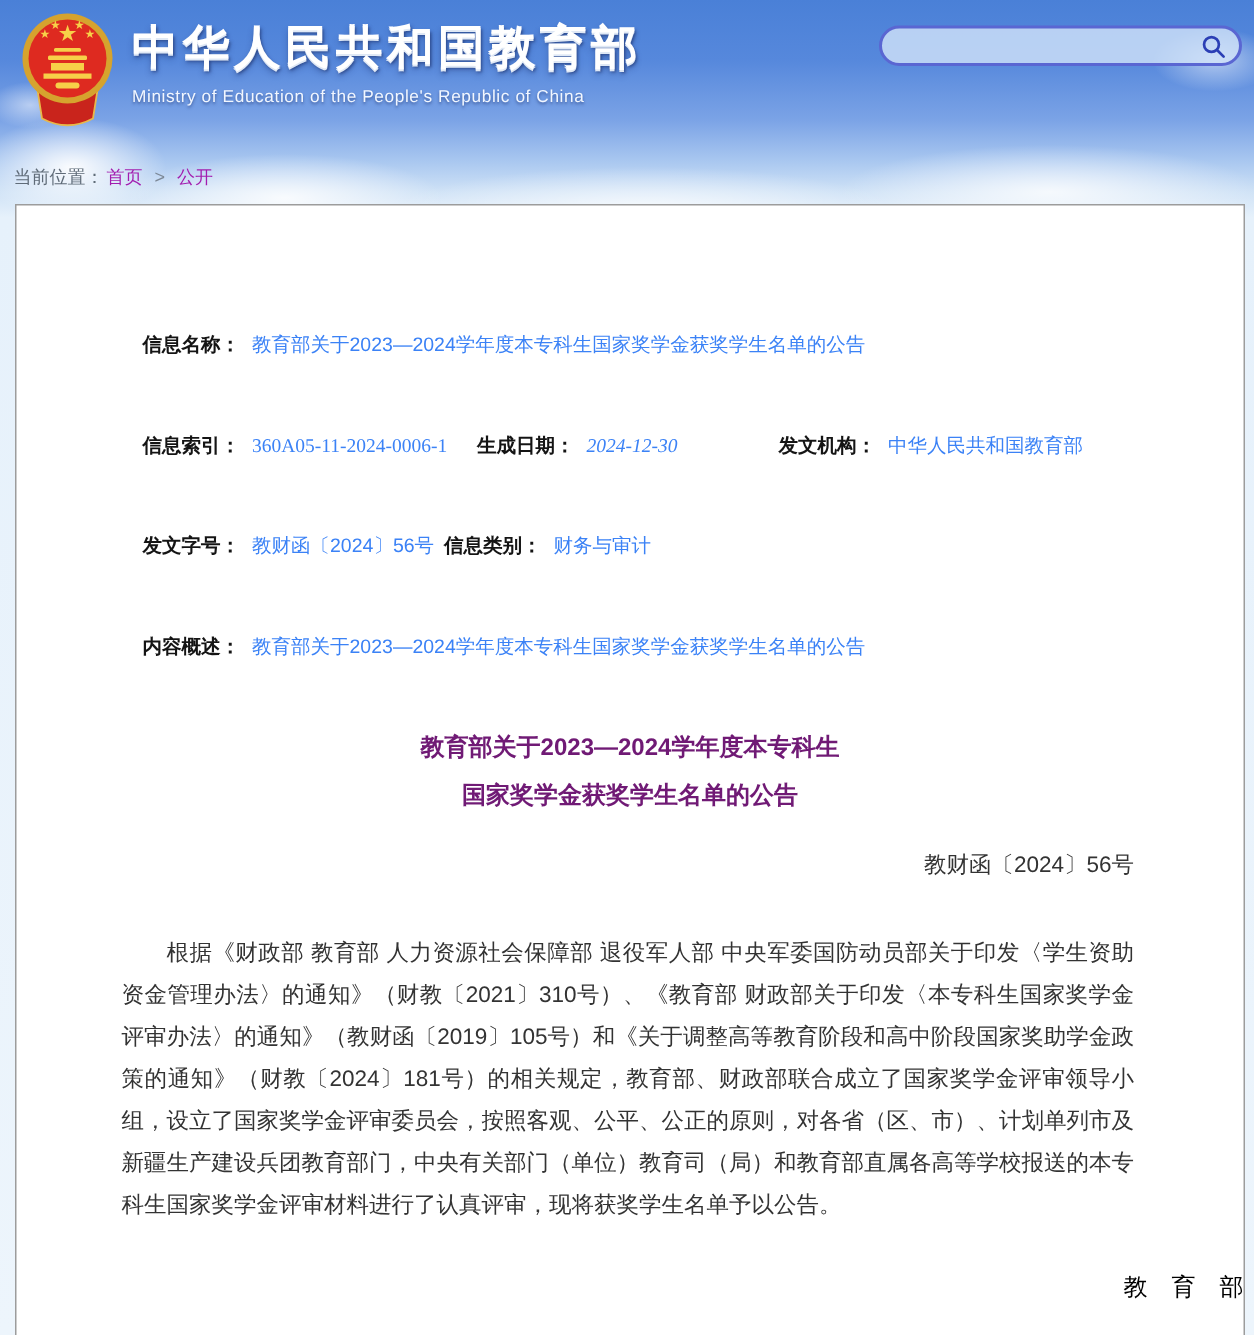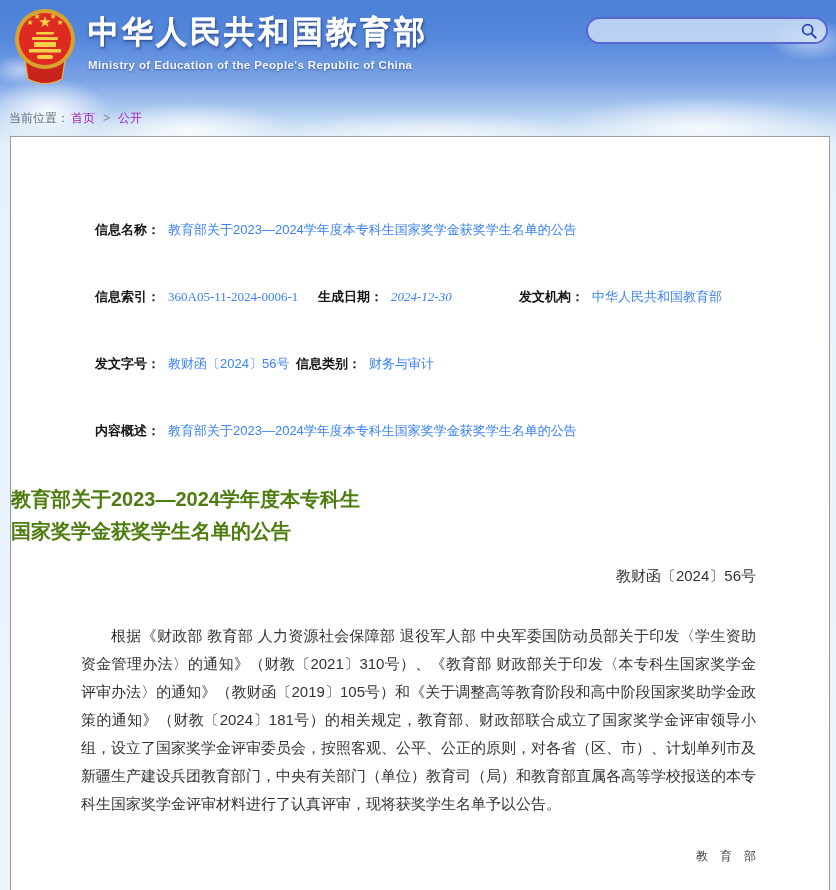--- a/index.html
+++ b/index.html
@@ -21,21 +21,21 @@
       radial-gradient(ellipse 40px 22px at 20px 70px, rgba(255,255,255,.5), rgba(255,255,255,0) 70%);
   }
   .masthead { position:relative; height:96px; }
   .emblem { position:absolute; left:13px; top:8px; width:64px; height:80px; }
   .titles { position:absolute; left:88px; top:11px; }
   .site-title {
     font-size:31px; font-weight:700; color:#ffffff; letter-spacing:3px;
     text-shadow:0 1px 0 #dfe8f5, 1px 2px 2px rgba(30,50,110,.65), 0 3px 4px rgba(30,50,110,.35);
   }
   .site-subtitle {
-    margin-top:6px; font-size:11.5px; font-weight:700; color:#f2f7ff; letter-spacing:.4px;
+    margin-top:6px; font-size:11.5px; font-weight:400; color:#f2f7ff; letter-spacing:.4px;
     text-shadow:0 1px 2px rgba(30,50,110,.6);
   }
   .searchbox {
     position:absolute; right:8px; top:17px; width:242px; height:27px;
     border:2px solid #5a66d2; border-radius:15px;
     background:rgba(210,227,249,.8);
     display:flex; align-items:center; padding:0 6px 0 12px;
   }
   .searchbox input {
     flex:1; border:none; outline:none; background:transparent;
@@ -55,33 +55,33 @@
   }
   .meta { padding:42px 60px 0 84px; font-size:13px; color:#3d3d3d; }
   .meta-row { display:flex; margin-bottom:9px; line-height:14px; align-items:baseline; }
   .m-label { font-weight:700; color:#141414; white-space:nowrap; margin-right:8px; }
   .v-index { width:150px; font-family:"Liberation Serif","DejaVu Serif",serif; }
   .v-date  { width:128px; font-family:"Liberation Serif","DejaVu Serif",serif;font-style:italic; }
   .v-docno { width:128px; }
   .m-value { color:#3b82f6;margin-top:44px; }
 
   .doc-title {
-    margin-top:45px; font-size:20px; font-weight:700;
-    color:#4d7c0f; line-height:32px;
+    margin-top:45px; text-align:center; font-size:16px; font-weight:700;
+    color:#701a75; line-height:32px;
   }
   .doc-title span { display:block; }
   .doc-number { margin-top:20px; padding-right:73px; text-align:right; font-size:15px; color:#333; }
   .para {
     margin:36px 73px 0 70px; font-size:15px; color:#333; line-height:28px;
     text-indent:2em; text-align:justify;
   }
   .para + .para { margin-top:26px; }
   .attachment { margin:28px 73px 0 70px; font-size:15px; color:#333; text-indent:2em; line-height:28px; }
   .attachment a { color:#2424e8; text-decoration:none; cursor:pointer; }
-  .signature { margin-top:30px; padding-right:73px; text-align:right; font-size:12px; color:#404040; }
+  .signature { margin-top:30px; text-align:right; font-size:16px; color:#000000; }
   .doc-date  { margin-top:36px; padding-right:73px; text-align:right; font-size:15px; color:#333; }
 </style>
 </head>
 <body>
 
 <div class="clouds"></div>
 
 <header class="masthead">
   <div class="emblem">
     <svg viewBox="0 0 64 80" width="64" height="80" aria-hidden="true">

